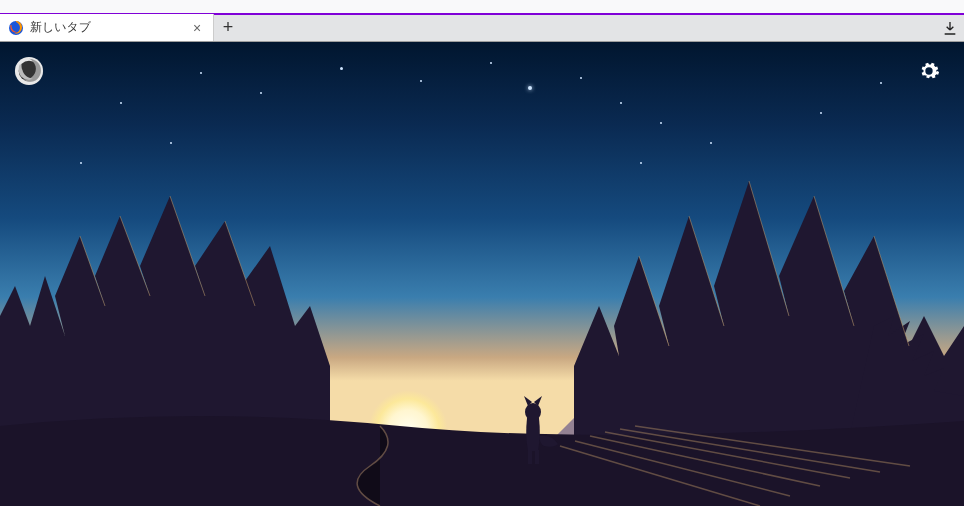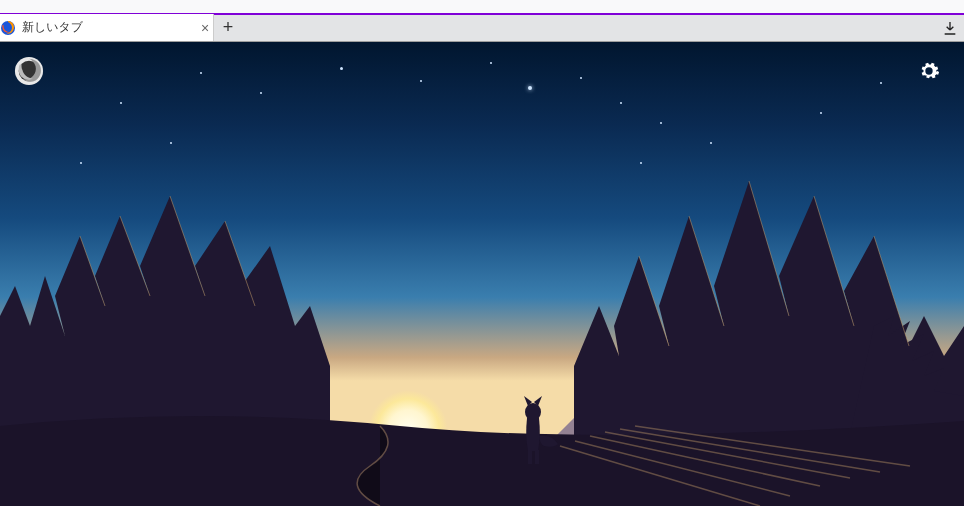--- a/index.html
+++ b/index.html
@@ -32,21 +32,21 @@
   border-bottom: 1px solid #9e9e9e;
   border-top: 2px solid #8000d7;
 }
 .tab {
   width: 214px;
   height: 27px;
   background: #fff;
   border-right: 1px solid #ccc;
   display: flex;
   align-items: center;
-  padding: 0 0;
+  padding: 0 8px;
   gap: 6px;
   position: relative;
 }
 .tab-favicon {
   width: 16px; height: 16px; flex-shrink: 0;
 }
 .tab-title { flex: 1; color: #333; }
 .tab-close {
   width: 16px; height: 16px; color: #666; font-size: 14px;
   display: flex; align-items: center; justify-content: center; cursor: pointer;

